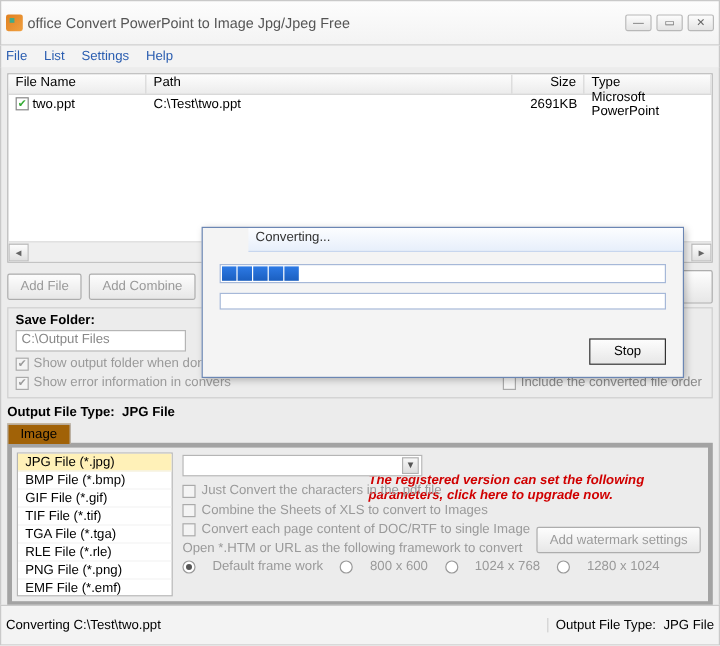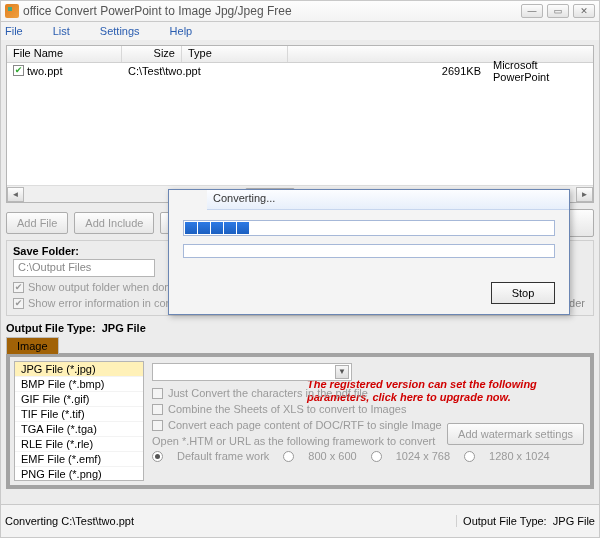--- a/index.html
+++ b/index.html
@@ -1,25 +1,25 @@
 <!DOCTYPE html>
 <html><head>
 <meta charset="utf-8">
 <style>
   * { box-sizing: border-box; margin: 0; padding: 0; }
   body { font-family: "Segoe UI", Tahoma, sans-serif; font-size: 11px; background: #f0f0f0; width: 600px; height: 538px; overflow: hidden; position: relative; }
   
-  .titlebar { height: 22px; background: linear-gradient(#fdfdfd, #f3f3f3); border: 1px solid #c9c9c9; display: flex; align-items: center; padding: 0 4px; justify-content: flex-end; }
+  .titlebar { height: 38px; background: linear-gradient(#fdfdfd, #f3f3f3); border: 1px solid #c9c9c9; display: flex; align-items: center; padding: 0 4px; justify-content: flex-end; }
   .title-icon { width: 14px; height: 14px; background: linear-gradient(135deg,#e08020,#f0a040); border-radius: 2px; margin-right: 4px; position:relative; }
   .title-icon::after{content:"";position:absolute;left:3px;top:3px;width:4px;height:4px;background:#4a8; }
   .title-text { color: #555; font-size: 12px; flex: 1; }
   .winbtns { display:flex; gap:4px; }
   .winbtn { width:22px; height:14px; border:1px solid #b8b8b8; border-radius:2px; background:linear-gradient(#fcfcfc,#e4e4e4); font-size:9px; text-align:center; line-height:12px; color:#666; }
   
-  .menubar { height: 18px; background:#f3f3f3; border-left:1px solid #c9c9c9; border-right:1px solid #c9c9c9; padding:0 4px; display:flex; align-items:center; gap:30px; color:#2a5db0; font-size:11px; }
+  .menubar { height: 18px; background:#f3f3f3; border-left:1px solid #c9c9c9; border-right:1px solid #c9c9c9; padding:0 4px; display:flex; align-items:center; gap:14px; color:#2a5db0; font-size:11px; }
   .menubar span { cursor:default; }
   
   .client { border:1px solid #c9c9c9; border-top:none; height: calc(538px - 22px - 18px - 18px); background:#ececec; position:relative; padding:2px; }
   
   .listpanel { background:#fff; border:1px solid #b5b5b5; height:158px; margin:3px 3px 0 3px; position:relative; overflow:hidden; }
   .listhead { display:flex; background:linear-gradient(#fdfdfd,#ececec); border-bottom:1px solid #d0d0d0; height:17px; font-size:11px; }
   .listhead div { padding:1px 6px; border-right:1px solid #d8d8d8; }
   .col-name{width:115px;} .col-path{flex:1;} .col-size{width:60px;text-align:right;} .col-type{width:106px;}
   .listrow { display:flex; font-size:11px; height:15px; align-items:center; }
   .listrow .cell{padding:0 6px;}
@@ -95,20 +95,21 @@
   <span>List</span>
   <span>Settings</span>
   <span>Help</span>
 </div>
 
 <div class="client">
 
   <div class="listpanel">
     <div class="listhead">
       <div class="col-name">File Name</div>
+      <div class="col-path">Path</div>
       <div class="col-size">Size</div>
       <div class="col-type">Type</div>
     </div>
     <div class="listrow">
       <div class="cell cn">
         <span class="chk">✔</span>
         <span>two.ppt</span>
       </div>
       <div class="cell cp">C:\Test\two.ppt</div>
       <div class="cell cs">2691KB</div>
@@ -118,21 +119,21 @@
       <div class="sbtn">◄</div>
       <div class="strack">
           <div class="sthumb"></div>
         </div>
       <div class="sbtn">►</div>
     </div>
   </div>
 
   <div class="btnrow">
     <div class="btn disabled">Add File</div>
-    <div class="btn disabled">Add Include</div>
+    <div class="btn disabled">Add Combine</div>
     <div class="btn disabled">Ad</div>
     <div style="flex:1"></div>
     <div class="btn big">Convert</div>
   </div>
 
   <div class="savegrp">
     <div class="grptitle">Save Folder:</div>
     <div class="pathbox">
       <div class="txt">C:\Output Files</div>
     </div>
@@ -160,22 +161,22 @@
     <div class="tab">Image</div>
   </div>
   <div class="tabbody">
     <div class="fmtlist">
       <div class="sel">JPG File  (*.jpg)</div>
       <div>BMP File  (*.bmp)</div>
       <div>GIF File  (*.gif)</div>
       <div>TIF File  (*.tif)</div>
       <div>TGA File  (*.tga)</div>
       <div>RLE File  (*.rle)</div>
+      <div>PNG File  (*.png)</div>
       <div>EMF File  (*.emf)</div>
-      <div>PNG File  (*.png)</div>
       <div>WMF File  (*.wmf)</div>
     </div>
     <div class="imgopts">
       <div class="dd">
           <div class="ddar">▼</div>
         </div>
       <div class="optline">
           <span class="chksq" style="color:transparent"></span>
           <span>Just Convert the characters in the pdf file</span>
         </div>

